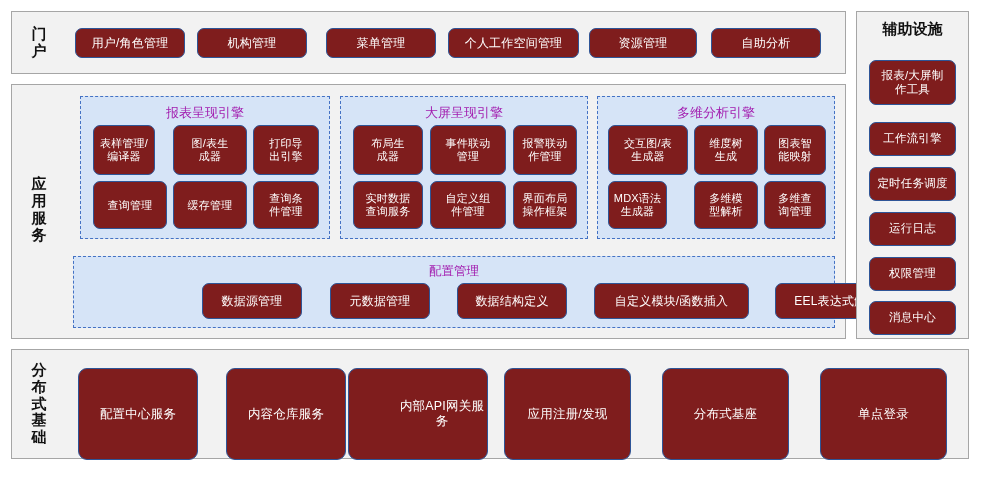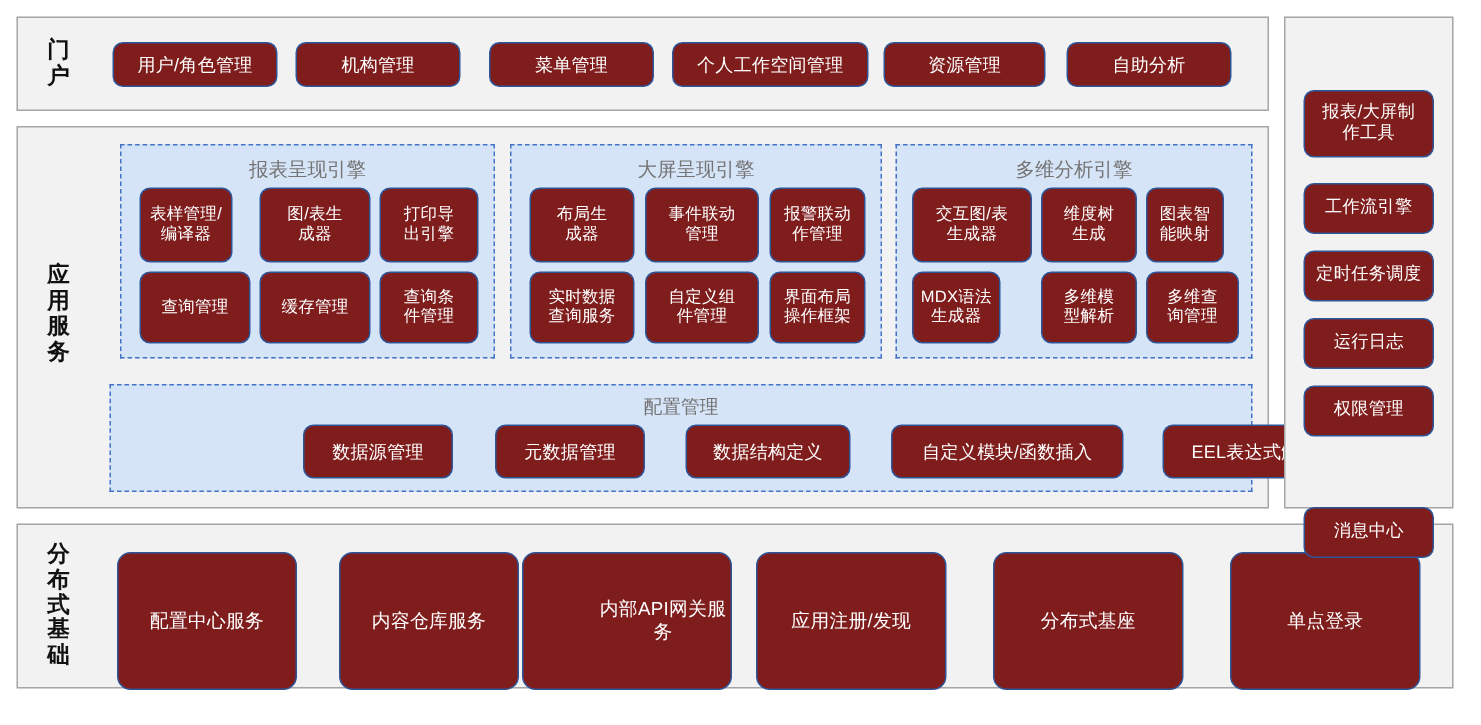--- a/index.html
+++ b/index.html
@@ -59,21 +59,21 @@
     position:absolute;
     background:#D6E4F7;
     border:1px dashed #4472C4;
     box-sizing:border-box;
   }
   .engine-title{
     position:absolute;
     left:0;right:0;top:7px;
     text-align:center;
     font-size:13px;
-    color:#737373;
+    color:#a21caf;
   }
   .engine-btn{position:absolute;font-size:11px;}
 
   #cfg-group{left:73px;top:256px;width:762px;height:72px;}
   #cfg-title{top:6px;font-size:12.5px;}
   .cfg-btn{position:absolute;top:26px;height:36px;font-size:12px;margin-left:23px;}
 
   
   #dist-panel{left:11px;top:349px;width:958px;height:110px;}
   #dist-label{left:22px;top:368px;width:34px;height:72px;font-size:15px;}
@@ -137,21 +137,21 @@
 件管理</div>
         <div class="btn engine-btn" style="left: 172px; top: 84px; width: 64px; height: 48px;">界面布局
 操作框架</div>
       </div>
       <div class="engine-group" style="left: 597px; top: 96px; width: 238px; height: 143px;">
         <div class="engine-title">多维分析引擎</div>
         <div class="btn engine-btn" style="left: 10px; top: 28px; width: 80px; height: 50px;">交互图/表
 生成器</div>
         <div class="btn engine-btn" style="left: 96px; top: 28px; width: 64px; height: 50px;">维度树
 生成</div>
-        <div class="btn engine-btn" style="left: 166px; top: 28px; width: 52px; height: 50px;">图表智
+        <div class="btn engine-btn" style="left: 166px; top: 28px; width: 62px; height: 50px;">图表智
 能映射</div>
         <div class="btn engine-btn" style="left: 10px; top: 84px; width: 59px; height: 48px;">MDX语法
 生成器</div>
         <div class="btn engine-btn" style="left: 96px; top: 84px; width: 64px; height: 48px;">多维模
 型解析</div>
         <div class="btn engine-btn" style="left: 166px; top: 84px; width: 62px; height: 48px;">多维查
 询管理</div>
       </div>
     </div>
 
@@ -175,23 +175,24 @@
   <div id="dist-items">
       <div class="btn dist-btn" style="left: 78px; width: 120px;">配置中心服务</div>
       <div class="btn dist-btn" style="left: 226px; width: 120px;">内容仓库服务</div>
       <div class="btn dist-btn" style="left: 348px; width: 140px; padding-left: 48px;">内部API网关服务</div>
       <div class="btn dist-btn" style="left: 504px; width: 127px;">应用注册/发现</div>
       <div class="btn dist-btn" style="left: 662px; width: 127px;">分布式基座</div>
       <div class="btn dist-btn" style="left: 820px; width: 127px;">单点登录</div>
     </div>
 
   <div class="panel" id="aux-panel"></div>
+  <div id="aux-title">辅助设施</div>
   <div id="aux-items">
       <div class="btn aux-btn" style="top: 60px; height: 45px;">报表/大屏制
 作工具</div>
       <div class="btn aux-btn" style="top: 122px; height: 34px;">工作流引擎</div>
       <div class="btn aux-btn" style="top: 167px; height: 34px;">定时任务调度</div>
       <div class="btn aux-btn" style="top: 212px; height: 34px;">运行日志</div>
       <div class="btn aux-btn" style="top: 257px; height: 34px;">权限管理</div>
-      <div class="btn aux-btn" style="top: 301px; height: 34px; margin-top: 37px;">消息中心</div>
+      <div class="btn aux-btn" style="top: 301px; height: 34px;">消息中心</div>
     </div>
 
 </div>
 
 </body></html>

